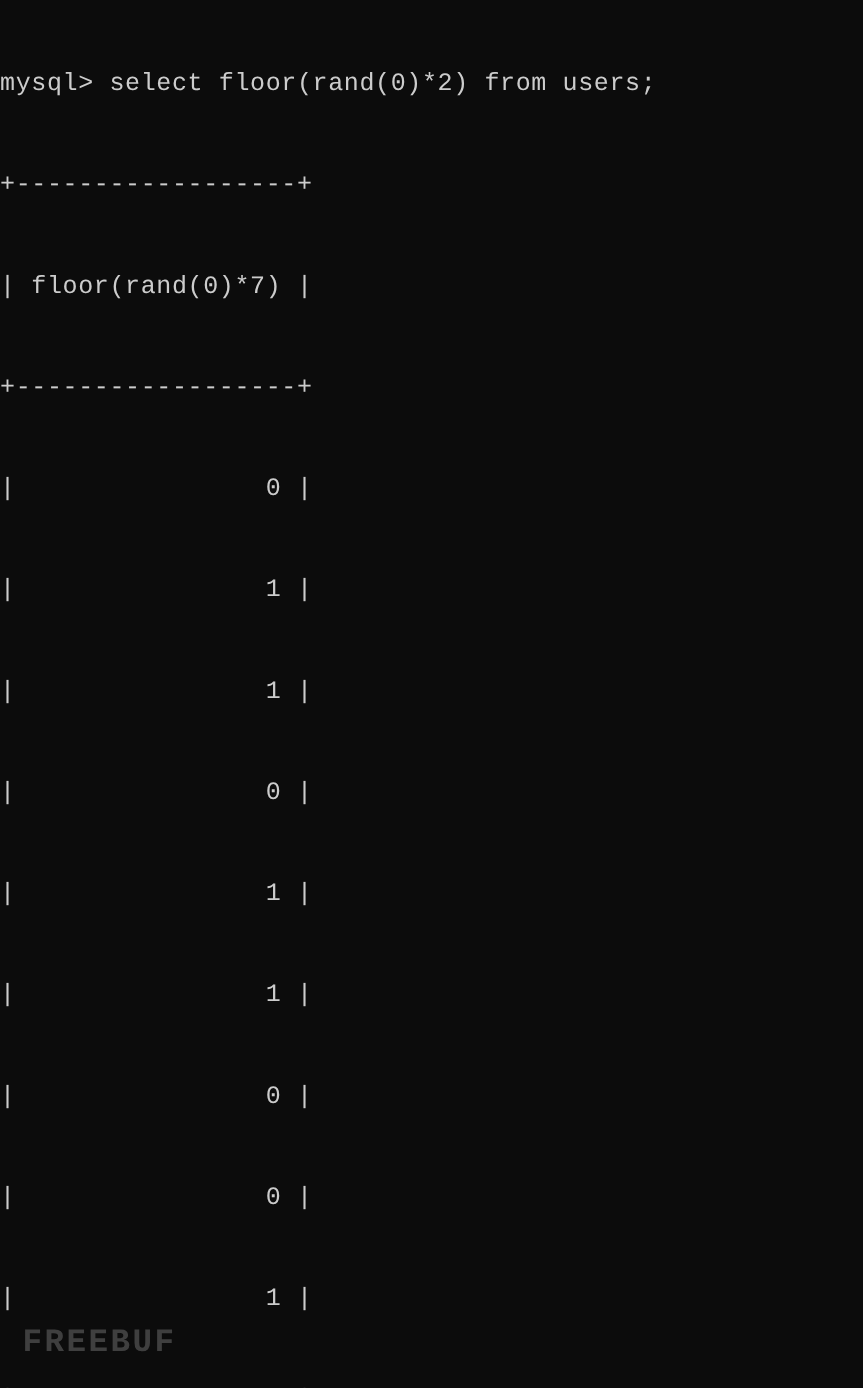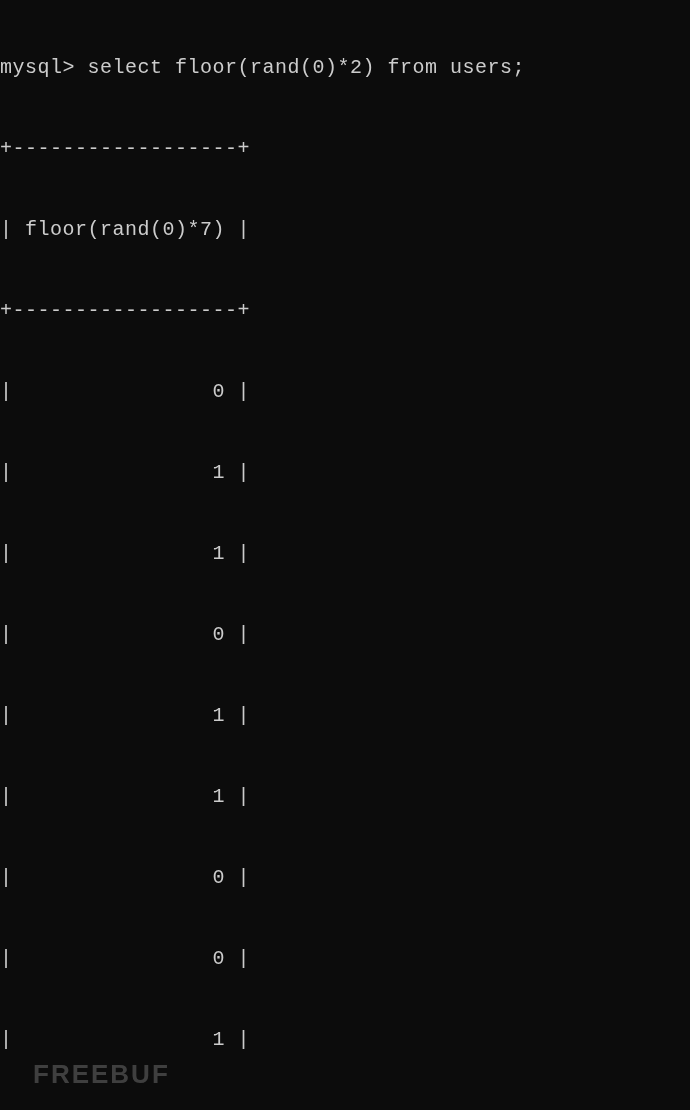--- a/index.html
+++ b/index.html
@@ -24,26 +24,25 @@
       white-space: pre;
     }
     .line {
       white-space: pre;
     }
     .watermark {
       position: absolute;
       bottom: 18px;
       left: 18px;
       color: rgba(160, 160, 160, 0.35);
-      font-family: Liberation Sans, sans-serif;
+      font-family: Liberation Mono, monospace;
       font-weight: bold;
       font-size: 26px;
       letter-spacing: 2px;
       pointer-events: none;
-      margin-left: 15px;
     }
   </style>
 </head>
 <body>
 
 <div class="terminal">
   <div class="line"><span>mysql&gt; </span><span>select floor(rand(0)*2) from users;</span></div>
   <div class="line">+------------------+</div>
   <div class="line">| floor(rand(0)*7) |</div>
   <div class="line">+------------------+</div>

